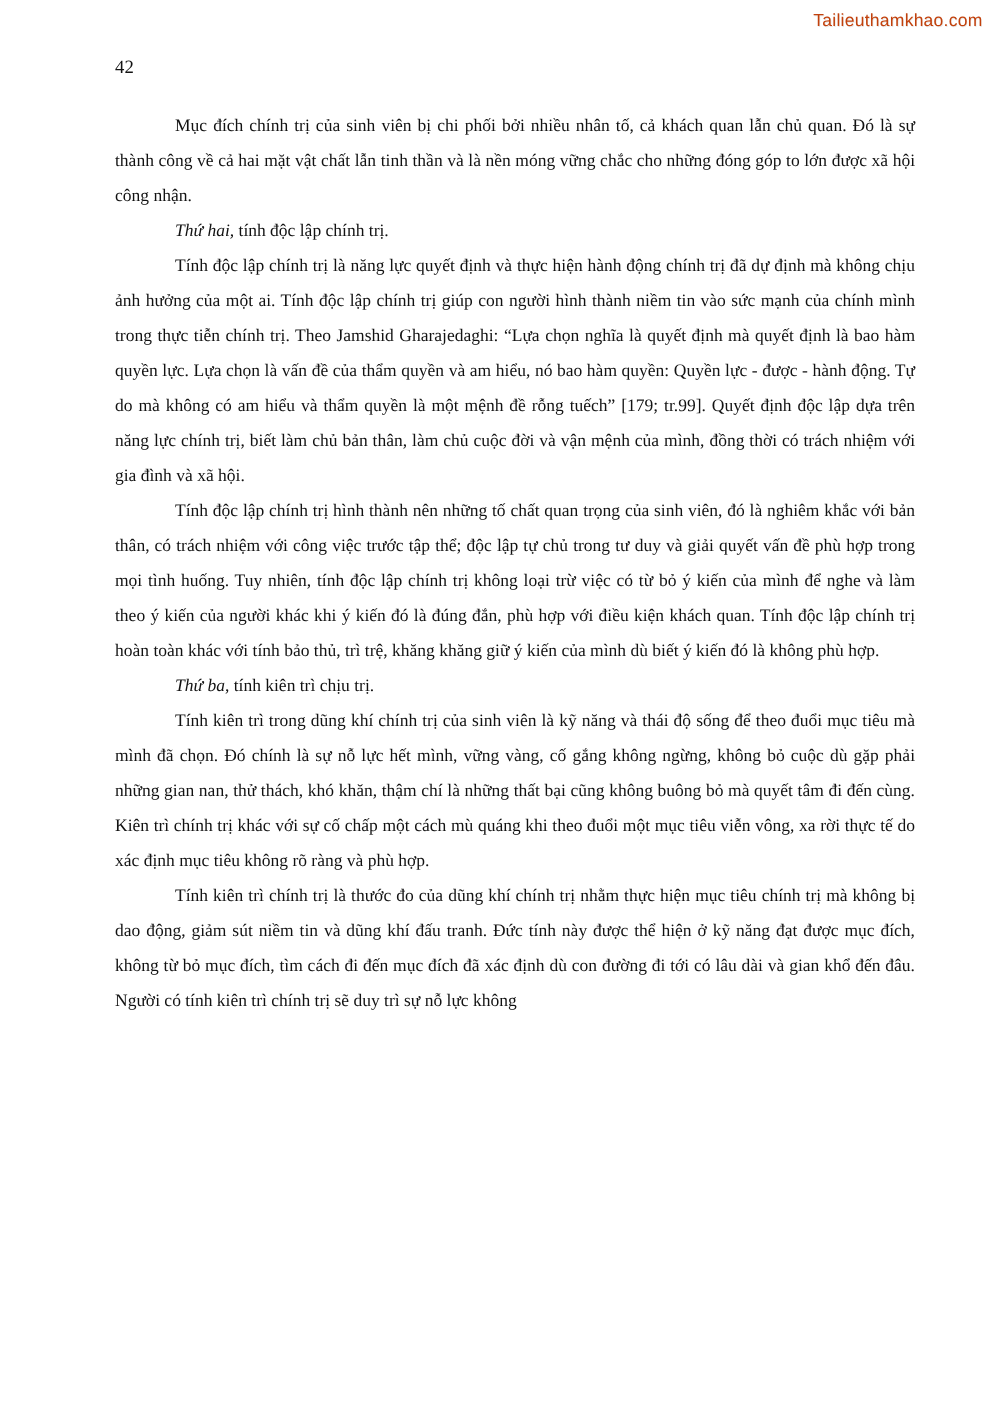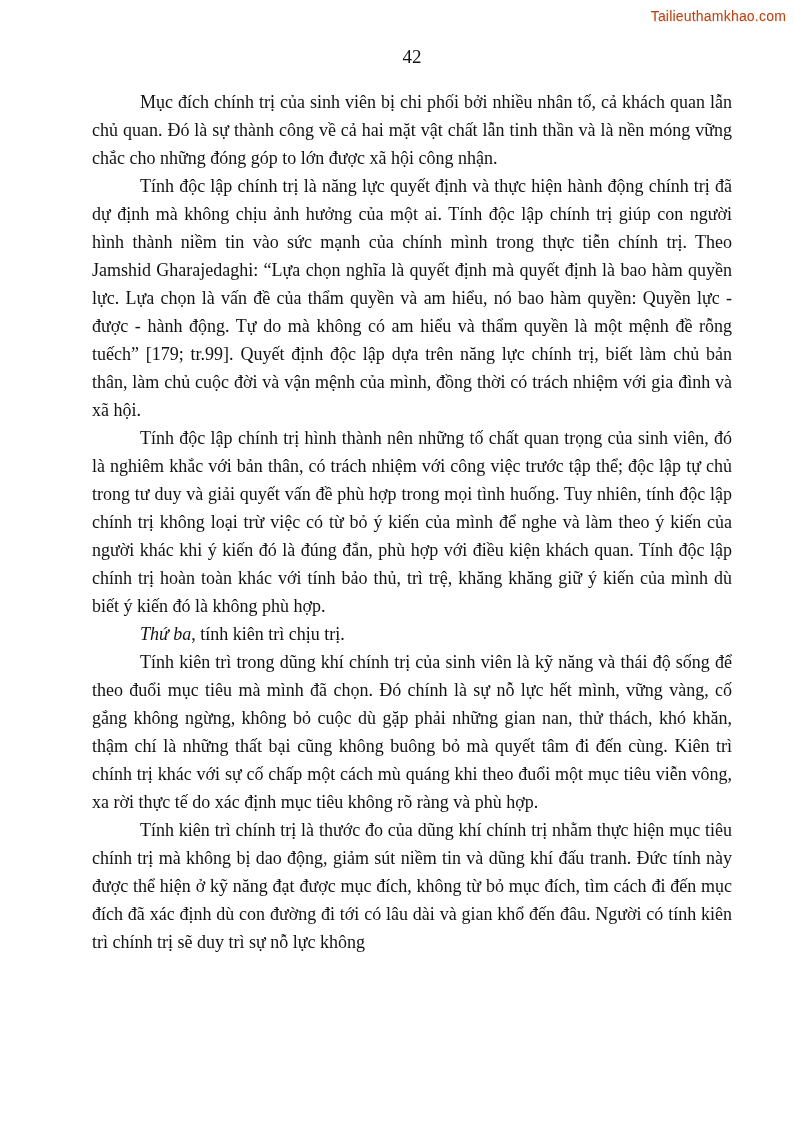--- a/index.html
+++ b/index.html
@@ -19,49 +19,49 @@
     font-size: 14px;
     letter-spacing: 0.2px;
     color: #c2410c;
     text-shadow: 0.5px 0.5px 0 #e8e8e8;
   }
   .page-number {
     position: absolute;
     top: 46px;
     left: 92px;
     width: 640px;
-    text-align: center;
-    font-size: 19px;
+    font-size: 15px;
     color: #121212;
   }
   .doc-body {
     position: absolute;
     top: 88px;
     left: 92px;
     width: 640px;
     color: #121212;
-    font-size: 18px;
+    font-size: 14px;
     line-height: 28px;
     text-align: justify;
     text-justify: inter-word;
   }
   .para {
     margin: 0;
     padding: 0;
     text-indent: 48px;
   }
   .italic { font-style: italic; }
 </style>
 </head>
 <body>
 
 <div class="watermark">Tailieuthamkhao.com</div>
 
 <div class="page-number">42</div>
 
 <div class="doc-body" id="doc-body">
     <p class="para"><span>Mục đích chính trị của sinh viên bị chi phối bởi nhiều nhân tố, cả khách quan lẫn chủ quan. Đó là sự thành công về cả hai mặt vật chất lẫn tinh thần và là nền móng vững chắc cho những đóng góp to lớn được xã hội công nhận.</span></p>
+    <p class="para"><span class="italic">Thứ hai,</span><span> tính độc lập chính trị.</span></p>
     <p class="para"><span>Tính độc lập chính trị là năng lực quyết định và thực hiện hành động chính trị đã dự định mà không chịu ảnh hưởng của một ai. Tính độc lập chính trị giúp con người hình thành niềm tin vào sức mạnh của chính mình trong thực tiễn chính trị. Theo Jamshid Gharajedaghi: “Lựa chọn nghĩa là quyết định mà quyết định là bao hàm quyền lực. Lựa chọn là vấn đề của thẩm quyền và am hiểu, nó bao hàm quyền: Quyền lực - được - hành động. Tự do mà không có am hiểu và thẩm quyền là một mệnh đề rỗng tuếch” [179; tr.99]. Quyết định độc lập dựa trên năng lực chính trị, biết làm chủ bản thân, làm chủ cuộc đời và vận mệnh của mình, đồng thời có trách nhiệm với gia đình và xã hội.</span></p>
     <p class="para"><span>Tính độc lập chính trị hình thành nên những tố chất quan trọng của sinh viên, đó là nghiêm khắc với bản thân, có trách nhiệm với công việc trước tập thể; độc lập tự chủ trong tư duy và giải quyết vấn đề phù hợp trong mọi tình huống. Tuy nhiên, tính độc lập chính trị không loại trừ việc có từ bỏ ý kiến của mình để nghe và làm theo ý kiến của người khác khi ý kiến đó là đúng đắn, phù hợp với điều kiện khách quan. Tính độc lập chính trị hoàn toàn khác với tính bảo thủ, trì trệ, khăng khăng giữ ý kiến của mình dù biết ý kiến đó là không phù hợp.</span></p>
     <p class="para"><span class="italic">Thứ ba</span><span>, tính kiên trì chịu trị.</span></p>
     <p class="para"><span>Tính kiên trì trong dũng khí chính trị của sinh viên là kỹ năng và thái độ sống để theo đuổi mục tiêu mà mình đã chọn. Đó chính là sự nỗ lực hết mình, vững vàng, cố gắng không ngừng, không bỏ cuộc dù gặp phải những gian nan, thử thách, khó khăn, thậm chí là những thất bại cũng không buông bỏ mà quyết tâm đi đến cùng. Kiên trì chính trị khác với sự cố chấp một cách mù quáng khi theo đuổi một mục tiêu viễn vông, xa rời thực tế do xác định mục tiêu không rõ ràng và phù hợp.</span></p>
     <p class="para"><span>Tính kiên trì chính trị là thước đo của dũng khí chính trị nhằm thực hiện mục tiêu chính trị mà không bị dao động, giảm sút niềm tin và dũng khí đấu tranh. Đức tính này được thể hiện ở kỹ năng đạt được mục đích, không từ bỏ mục đích, tìm cách đi đến mục đích đã xác định dù con đường đi tới có lâu dài và gian khổ đến đâu. Người có tính kiên trì chính trị sẽ duy trì sự nỗ lực không</span></p>
   </div>
 
 </body></html>

